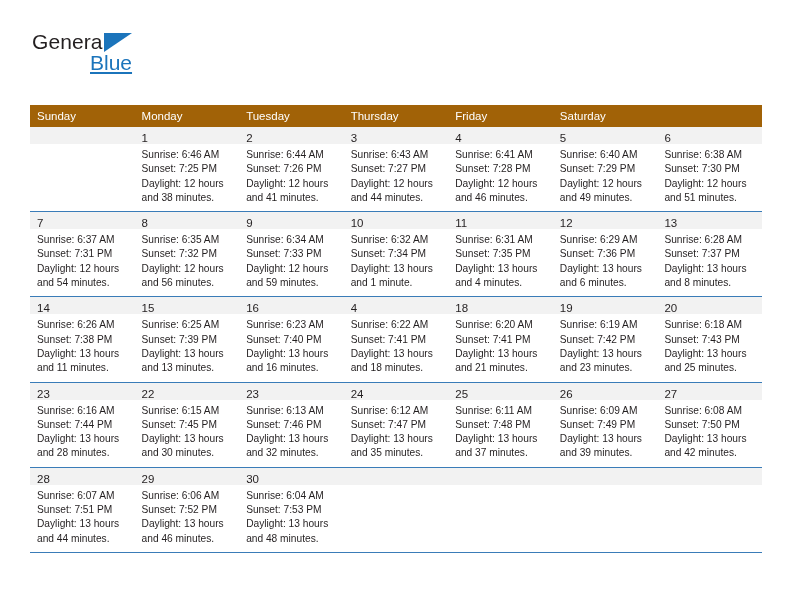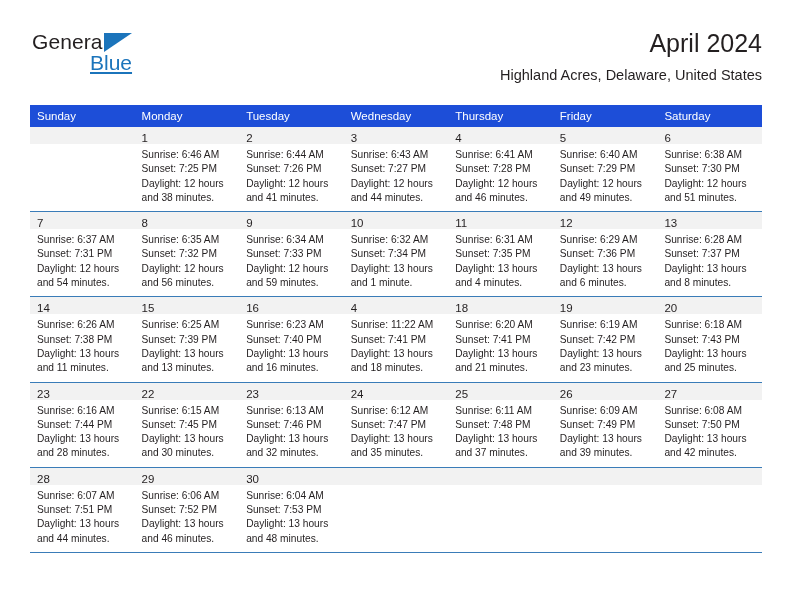--- a/index.html
+++ b/index.html
@@ -90,21 +90,21 @@
   .calendar {
     position: absolute;
     left: 30px;
     top: 105px;
     width: 732px;
   }
 
   .weekday-row {
     display: flex;
     width: 732px;
-    background: #1d4ed8;
+    background: #a16207;
   }
   .weekday-cell {
     width: 104.57px;
     box-sizing: border-box;
     padding: 4px 0 4px 7px;
     color: #ffffff;
     font-size: 11.5px;
     line-height: 14px;
     white-space: nowrap;
   }
@@ -157,34 +157,29 @@
 <div class="page">
 
   <div class="top-bar">
 
     <div class="brand">
       <span class="brand-general">General</span>
       <span class="brand-triangle"></span>
       <span class="brand-blue">Blue</span>
     </div>
 
-    <div class="title-block">
-      <div class="cal-title">April 2024</div>
-      <div class="cal-subtitle">Highland Acres, Delaware, United States</div>
-    </div>
 
   </div>
 
   <div class="calendar">
 
     <div class="weekday-row">
       <div class="weekday-cell">Sunday</div>
       <div class="weekday-cell">Monday</div>
       <div class="weekday-cell">Tuesday</div>
-      <div class="weekday-cell">Wednesday</div>
       <div class="weekday-cell">Thursday</div>
       <div class="weekday-cell">Friday</div>
       <div class="weekday-cell">Saturday</div>
     </div>
 
     <div id="weeks-container">
         <div class="week-row">
           <div class="day-cell empty">
             <div class="day-number-strip"><span class="day-number"></span></div>
             <div class="day-body">
@@ -338,21 +333,21 @@
             <div class="day-body">
               <div class="day-line">Sunrise: 6:23 AM</div>
               <div class="day-line">Sunset: 7:40 PM</div>
               <div class="day-line">Daylight: 13 hours</div>
               <div class="day-line">and 16 minutes.</div>
             </div>
           </div>
           <div class="day-cell">
             <div class="day-number-strip"><span class="day-number">4</span></div>
             <div class="day-body">
-              <div class="day-line">Sunrise: 11:22 AM</div>
+              <div class="day-line">Sunrise: 6:22 AM</div>
               <div class="day-line">Sunset: 7:41 PM</div>
               <div class="day-line">Daylight: 13 hours</div>
               <div class="day-line">and 18 minutes.</div>
             </div>
           </div>
           <div class="day-cell">
             <div class="day-number-strip"><span class="day-number">18</span></div>
             <div class="day-body">
               <div class="day-line">Sunrise: 6:20 AM</div>
               <div class="day-line">Sunset: 7:41 PM</div>

